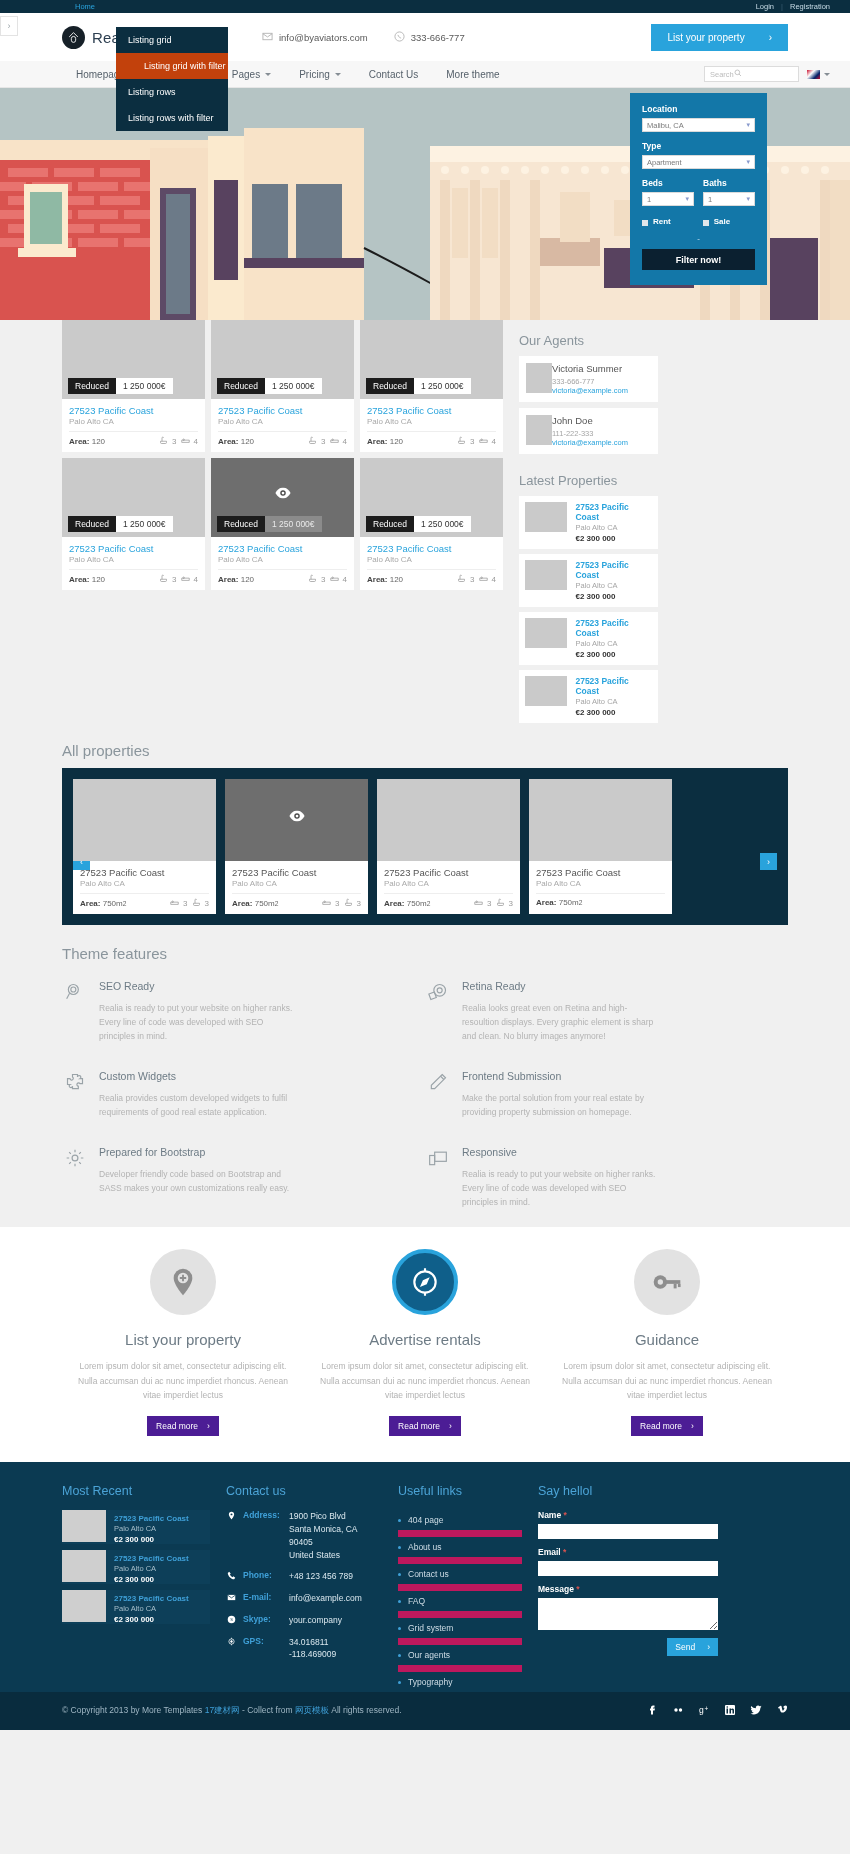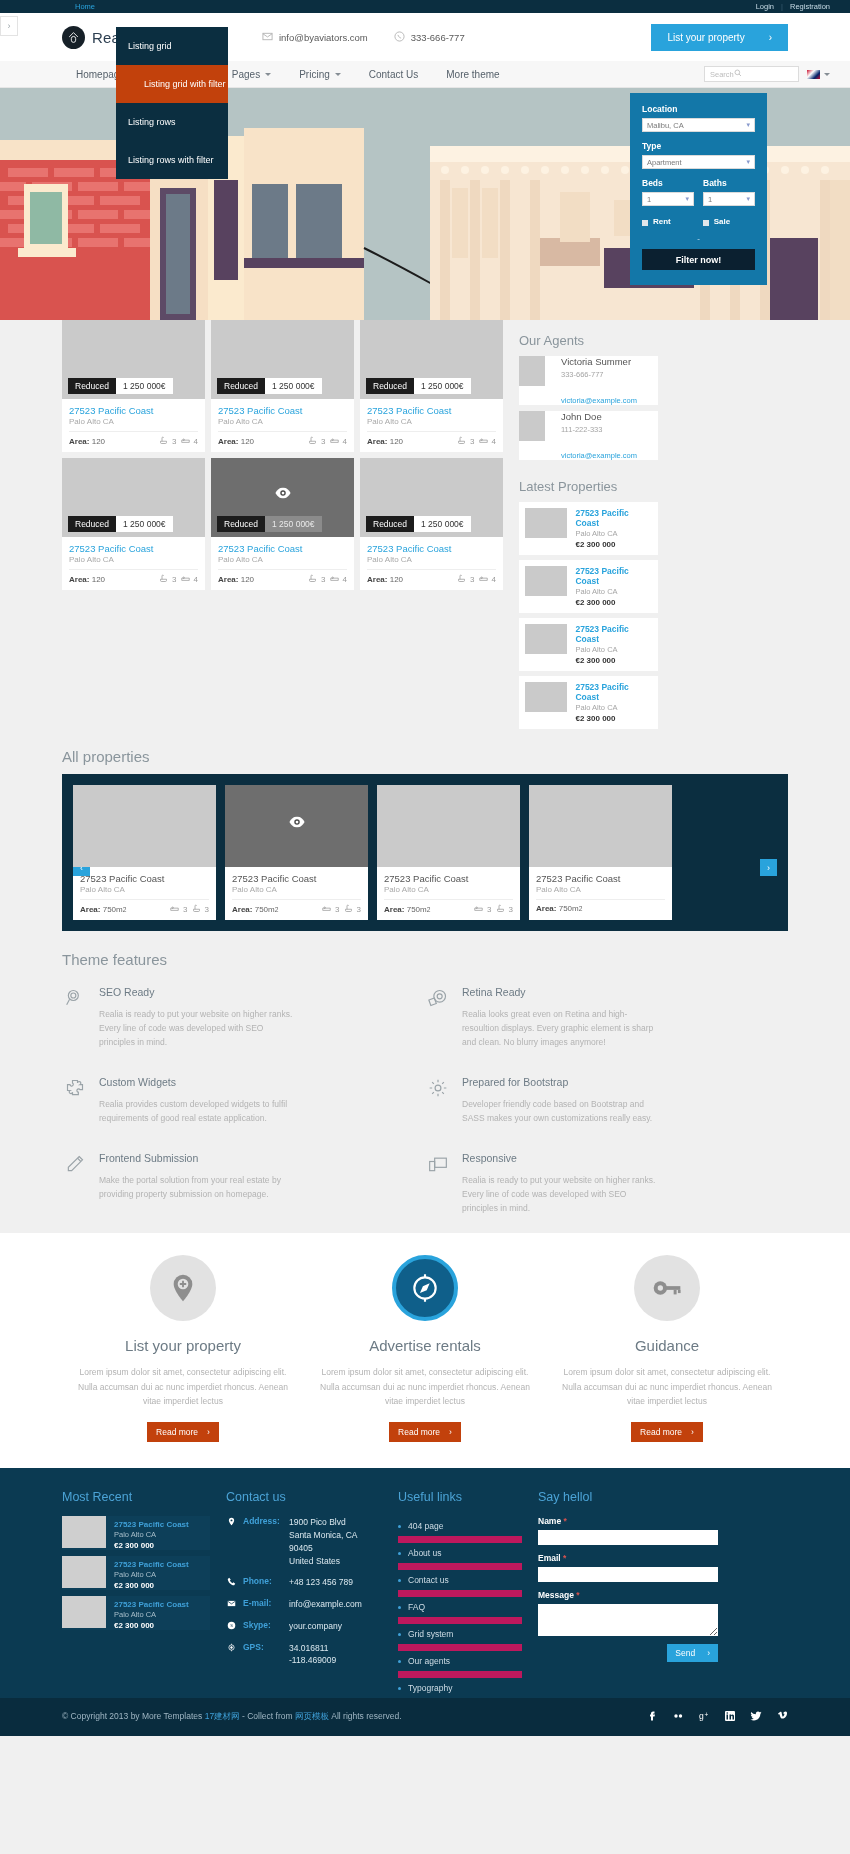--- a/index.html
+++ b/index.html
@@ -45,21 +45,21 @@
     display:flex;align-items:center;padding:0 5px;font-size:7.5px;color:#bdbdbd;}
   .searchbox svg{width:8px;height:8px;margin-left:auto;opacity:.55;}
   .flagbox{display:flex;align-items:center;gap:4px;}
   .flag{width:13px;height:9px;background:linear-gradient(135deg,#c8102e 0%,#fff 35%,#012169 70%,#c8102e 100%);}
   .tabArrow{position:absolute;left:0;top:16px;width:18px;height:20px;background:#fff;
     border:1px solid #e3e3e3;display:flex;align-items:center;justify-content:center;
     font-size:9px;color:#9aa3a8;z-index:45;}
 
   
   .dropdown{position:absolute;left:116px;top:27px;width:112px;z-index:50;}
-  .dd-item{height:38px;background:#0b2e40;color:#fff;font-size:9px;
+  .dd-item{height:26px;background:#0b2e40;color:#fff;font-size:9px;
     display:flex;align-items:center;padding-left:12px;}
   .dd-item.hl{background:#c2410c;padding-left:28px;}
 
   
   .hero{height:232px;background:#b8c6c6;position:relative;overflow:hidden;}
   .hero-sky{position:absolute;inset:0;background:#b5c4c4;}
   .filter-panel{position:absolute;right:83px;top:5px;width:137px;background:#1377a8;
     padding:11px 12px 15px;color:#fff;z-index:20;}
   .fp-label{font-size:8.5px;font-weight:bold;margin-bottom:4px;}
   .fp-sel{height:14px;background:#fff;border:1px solid #dadada;display:flex;
@@ -98,25 +98,25 @@
   .ptitle{color:#29a3dc;font-size:9.5px;}
   .ploc{color:#a9a9a9;font-size:8px;margin-top:1px;}
   .pmeta{display:flex;align-items:center;border-top:1px solid #eee;margin-top:5px;
     padding-top:4px;font-size:8px;color:#666;}
   .pmeta b{color:#444;}
   .pmeta .icons{margin-left:auto;display:flex;align-items:center;gap:4px;color:#9a9a9a;}
   .pmeta .icons svg{width:9px;height:9px;}
 
   
   .side-title{font-size:13px;color:#8a959c;font-weight:normal;padding:13px 0 8px;}
-  .agent{background:#fff;display:flex;gap:16px;margin-bottom:6px;}
+  .agent{background:#fff;display:flex;gap:0;padding:7px;margin-bottom:6px;}
   .agent .av{width:26px;height:30px;background:#cacaca;}
   .agent .nm{font-size:9.5px;color:#555;}
   .agent .ph{font-size:7.5px;color:#a5a5a5;margin-top:3px;}
-  .agent .em{font-size:7.5px;color:#29a3dc;margin-top:17px;}
+  .agent .em{font-size:7.5px;color:#29a3dc;margin-top:0;}
   .lprop{background:#fff;display:flex;gap:8px;padding:6px;margin-bottom:5px;}
   .lprop .av{width:44px;height:30px;background:#cacaca;}
   .lprop .t{font-size:8.5px;color:#29a3dc;font-weight:bold;}
   .lprop .l{font-size:7.5px;color:#a5a5a5;margin-top:1px;}
   .lprop .p{font-size:8px;color:#333;font-weight:bold;margin-top:2px;}
 
   
   .carousel{background:#0b2e40;padding:11px;display:flex;gap:9px;position:relative;margin-bottom:6px;}
   .ccard{width:143px;background:#fff;}
   .ccard .thumb{height:82px;background:#cacaca;position:relative;}
@@ -137,21 +137,21 @@
 
   
   .promo{background:#fff;padding:22px 62px 26px;display:flex;}
   .pcol{flex:1;text-align:center;padding:0 12px;}
   .pcirc{width:66px;height:66px;border-radius:50%;background:#e2e2e2;margin:0 auto;
     display:flex;align-items:center;justify-content:center;}
   .pcirc.blue{background:#0f5f8a;border:4px solid #29a3dc;}
   .pcirc svg{width:32px;height:32px;}
   .pcol h3{font-size:15px;color:#6d7b85;font-weight:normal;margin:16px 0 11px;}
   .pcol p{font-size:8.5px;color:#b3b3b3;line-height:1.7;}
-  .readmore{display:inline-flex;align-items:center;gap:9px;background:#c2410c;color:#fff;
+  .readmore{display:inline-flex;align-items:center;gap:9px;background:#4c1d95;color:#fff;
     font-size:8.5px;padding:5px 9px;margin-top:14px;}
 
   
   .footer{background:#0b3a52;padding:22px 62px 0;color:#c5d8e2;display:flex;gap:16px;}
   .f-col-1{width:148px;} .f-col-2{width:156px;} .f-col-3{width:124px;} .f-col-4{width:180px;}
   .f-title{font-size:12.5px;color:#4ba3d6;font-weight:normal;margin-bottom:12px;}
   .frecent{display:flex;gap:8px;margin-bottom:6px;background:#0d3f59;}
   .frecent .av{width:44px;height:32px;background:#cfcfcf;}
   .frecent .t{font-size:8px;color:#3fa0d8;font-weight:bold;padding-top:4px;}
   .frecent .l{font-size:7.5px;color:#a8bfcb;margin-top:1px;}
@@ -779,40 +779,40 @@
         </span>
       <div>
           <h4>Custom Widgets</h4>
       <p>Realia provides custom developed widgets to fulfil requirements of good real estate application.</p>
         </div>
     </div>
 
     <div class="feat">
       <span class="ic">
           <svg viewBox="0 0 24 24" fill="none" stroke="#9aa3a8" stroke-width="1.4">
+            <path d="M17 3l4 4L8 20H4v-4z"></path>
+            <path d="M15 5l4 4"></path>
+          </svg>
+        </span>
+      <div>
+          <h4>Frontend Submission</h4>
+      <p>Make the portal solution from your real estate by providing property submission on homepage.</p>
+        </div>
+    </div>
+
+    <div class="feat">
+      <span class="ic">
+          <svg viewBox="0 0 24 24" fill="none" stroke="#9aa3a8" stroke-width="1.4">
             <circle cx="12" cy="12" r="3.5"></circle>
             <path d="M12 2v3M12 19v3M2 12h3M19 12h3M5 5l2 2M17 17l2 2M19 5l-2 2M7 17l-2 2"></path>
           </svg>
         </span>
       <div>
           <h4>Prepared for Bootstrap</h4>
       <p>Developer friendly code based on Bootstrap and SASS makes your own customizations really easy.</p>
-        </div>
-    </div>
-
-    <div class="feat">
-      <span class="ic">
-          <svg viewBox="0 0 24 24" fill="none" stroke="#9aa3a8" stroke-width="1.4">
-            <path d="M17 3l4 4L8 20H4v-4z"></path>
-            <path d="M15 5l4 4"></path>
-          </svg>
-        </span>
-      <div>
-          <h4>Frontend Submission</h4>
-      <p>Make the portal solution from your real estate by providing property submission on homepage.</p>
         </div>
     </div>
 
     <div class="feat">
       <span class="ic">
           <svg viewBox="0 0 24 24" fill="none" stroke="#9aa3a8" stroke-width="1.4">
             <rect x="8" y="5" width="14" height="11"></rect>
             <rect x="2" y="9" width="6" height="11"></rect>
           </svg>
         </span>

